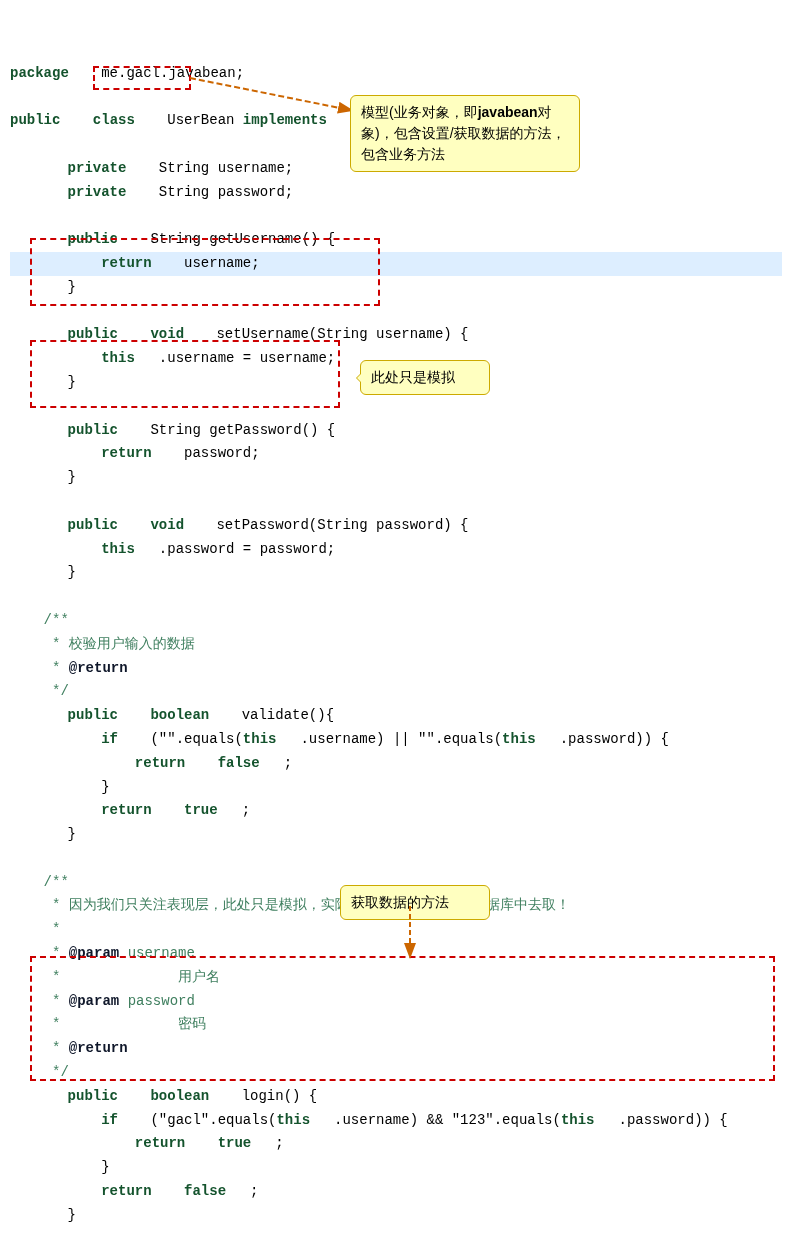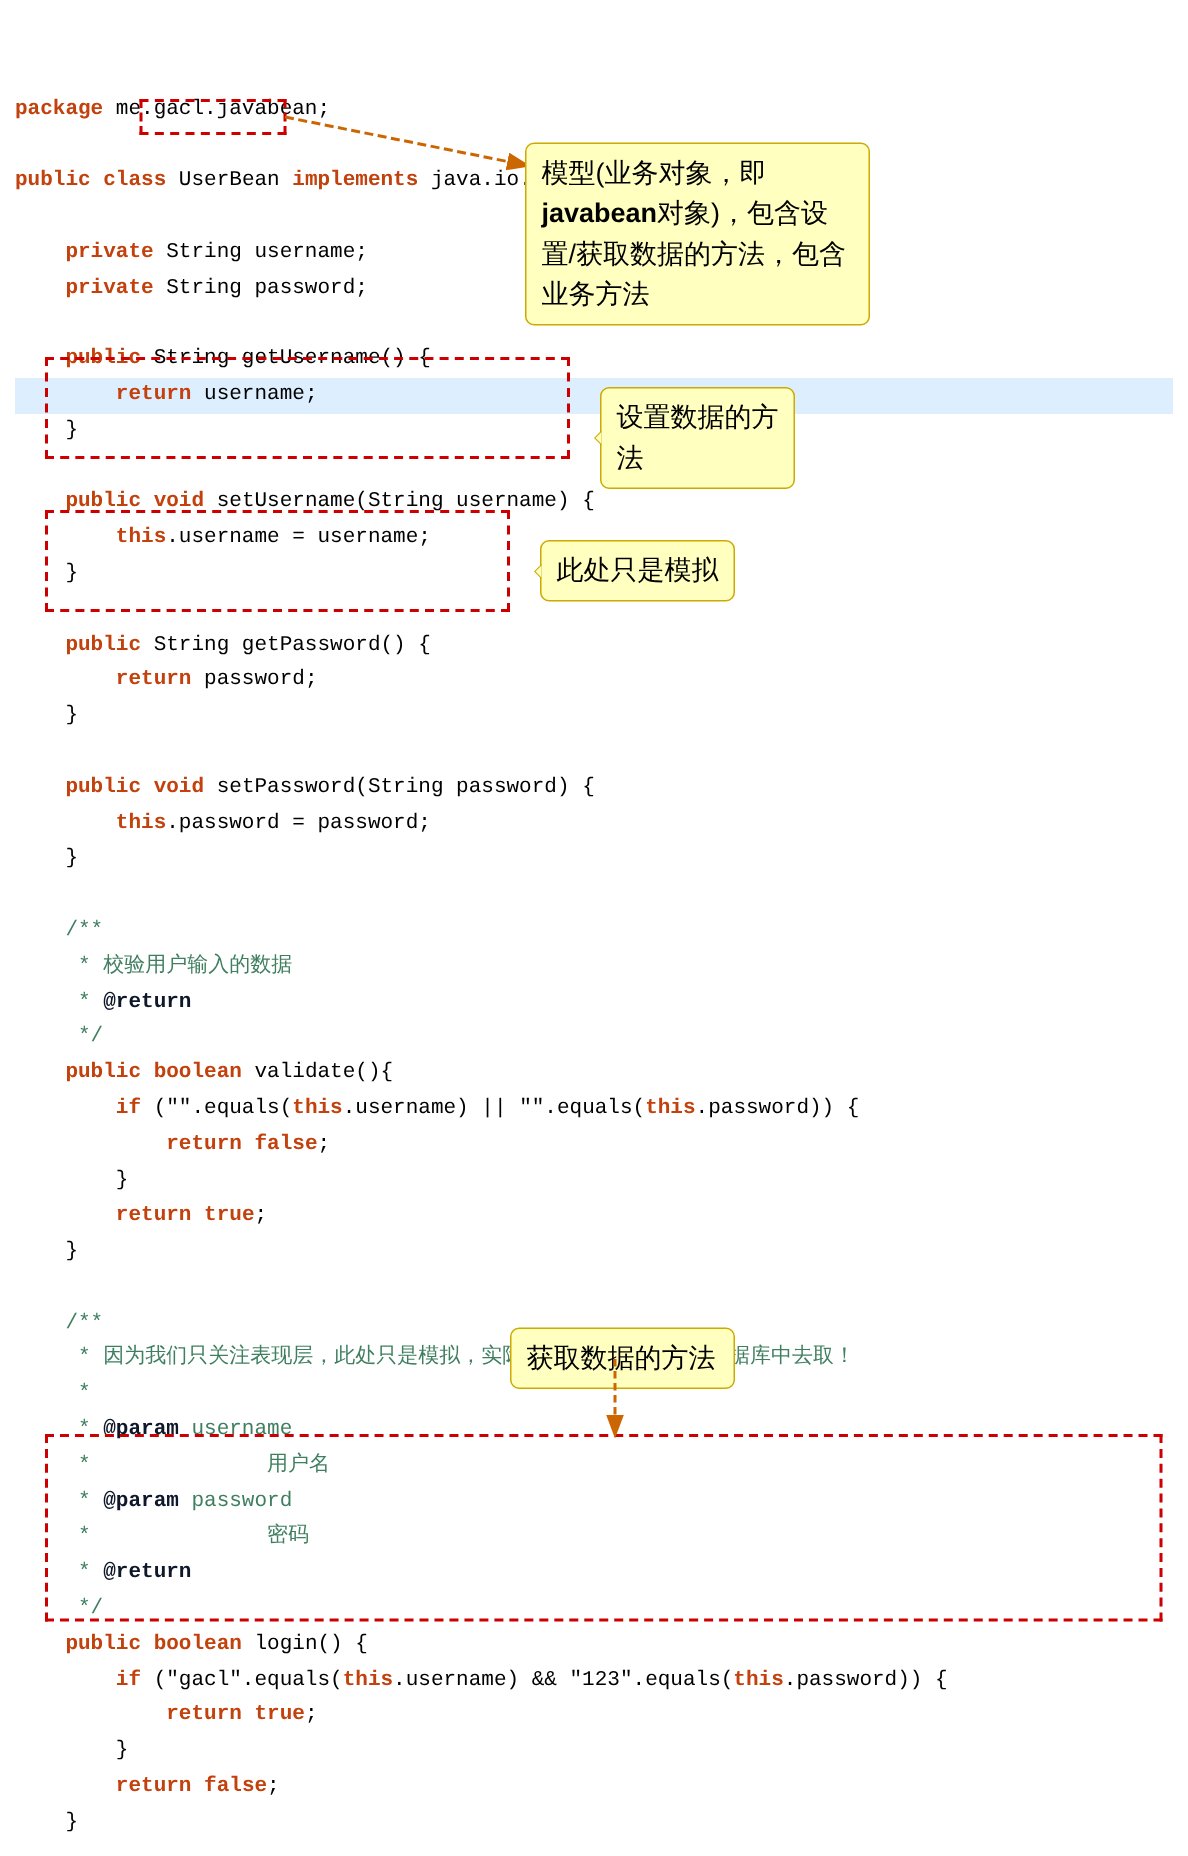--- a/index.html
+++ b/index.html
@@ -20,24 +20,24 @@
       white-space: pre;
       position: relative;
     }
 
     .line {
       display: block;
       min-height: 1.7em;
     }
 
     
-    .kw { color: #c2410c; font-weight: bold; }
+    .kw { color: #14532d; font-weight: bold; }
     .comment { color: #3F7F5F; }
     .javadoc-tag { color: #0f172a; font-weight: bold; }
-    .plain { color: #000; }
+    .plain { color: #000; margin-left: 24px; }
 
     
     .line-highlight {
       background-color: #DDEEFF;
       display: block;
     }
 
     
     .box-red {
       border: 2px dashed #CC0000;
@@ -45,21 +45,21 @@
       pointer-events: none;
     }
 
     
     .tooltip-box {
       position: absolute;
       background: #FFFFC0;
       border: 1px solid #CCAA00;
       padding: 6px 10px;
       font-family: 'SimSun', '宋体', sans-serif;
-      font-size: 18px;
+      font-size: 14px;
       color: #000;
       line-height: 1.5;
       border-radius: 4px;
       white-space: normal;
     }
 
     .tooltip-box.speech {
       border-radius: 6px;
     }
 
@@ -105,23 +105,20 @@
       </marker>
     </defs>
   </svg>
 
   <div class="tooltip-box speech" style="top: 85px; left: 350px; width: 230px;">
     <span>模型(业务对象，即<strong>javabean</strong>对象)，包含设置/获取数据的方法，包含业务方法</span>
   </div>
 
   <div class="box-red" style="top: 228px; left: 30px; width: 350px; height: 68px;"></div>
 
-  <div class="tooltip-box speech tooltip-tail-left" style="top: 248px; left: 400px; width: 130px;">
-    <span>设置数据的方法</span>
-  </div>
 
   <div class="box-red" style="top: 330px; left: 30px; width: 310px; height: 68px;"></div>
 
   <div class="tooltip-box speech tooltip-tail-left" style="top: 350px; left: 360px; width: 130px;">
     <span>此处只是模拟</span>
   </div>
 
   <div class="box-red" style="top: 946px; left: 30px; width: 745px; height: 125px;"></div>
 
   <div class="tooltip-box speech" style="top: 875px; left: 340px; width: 150px;">

